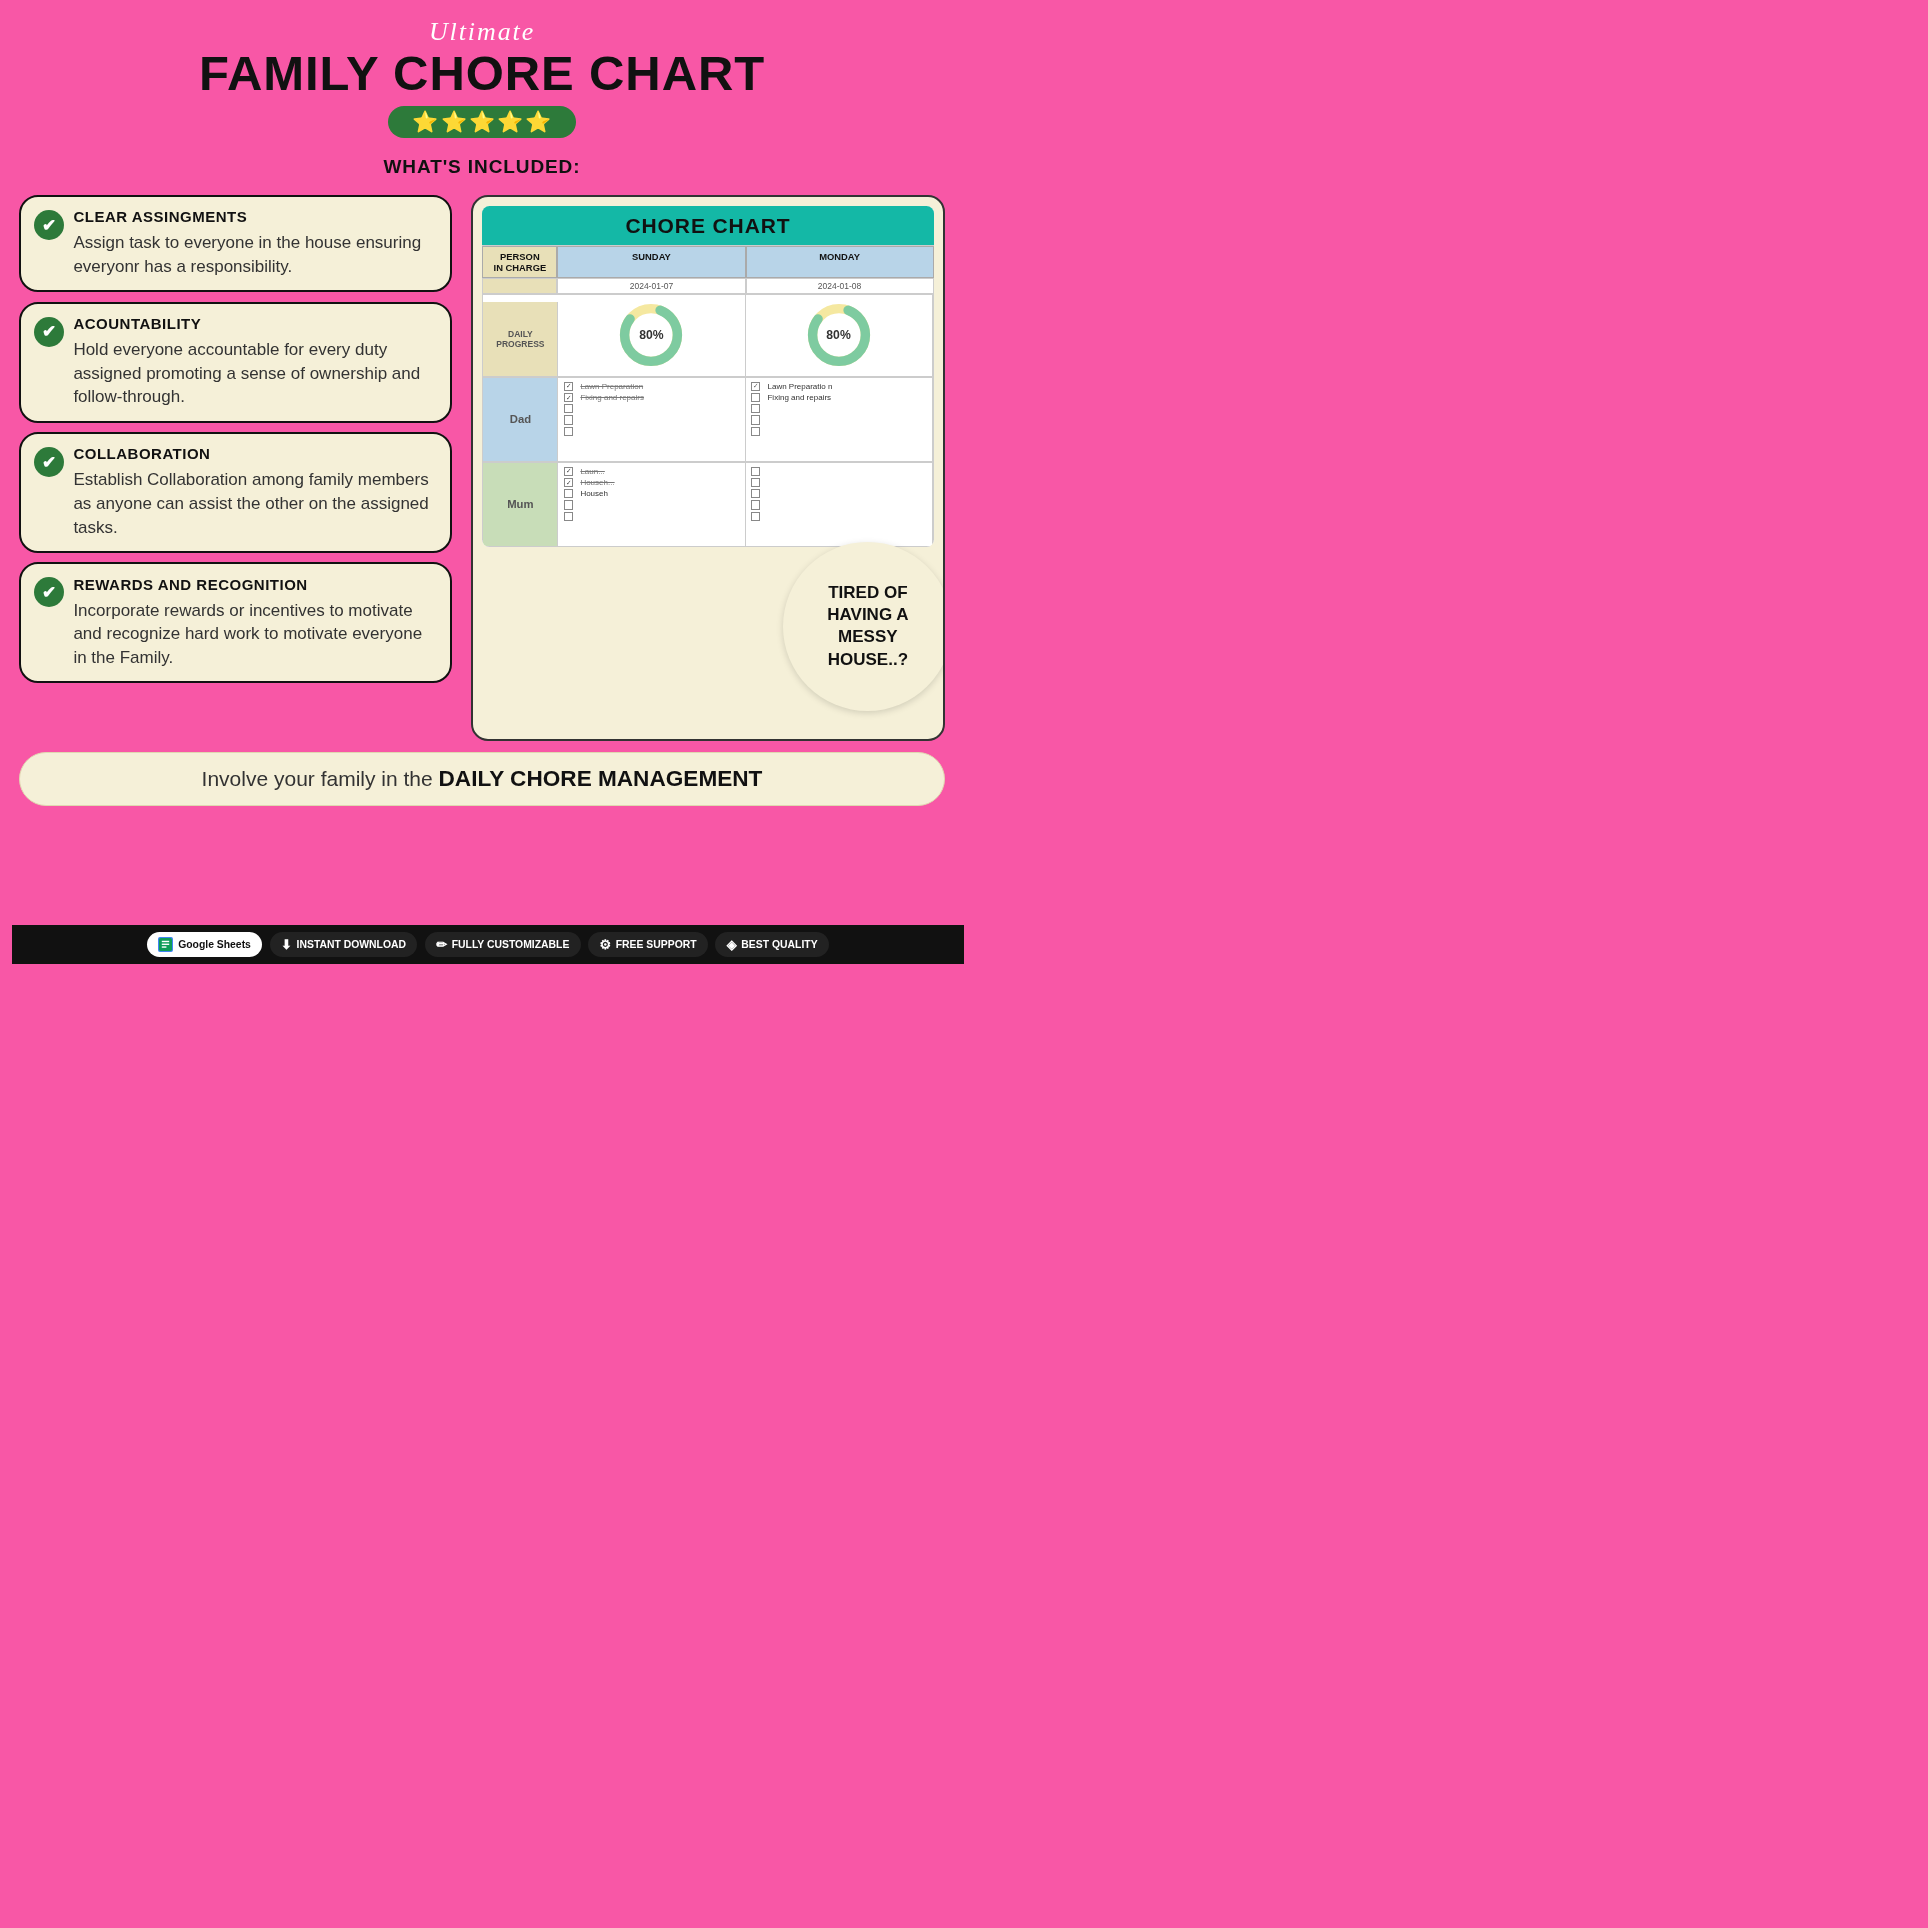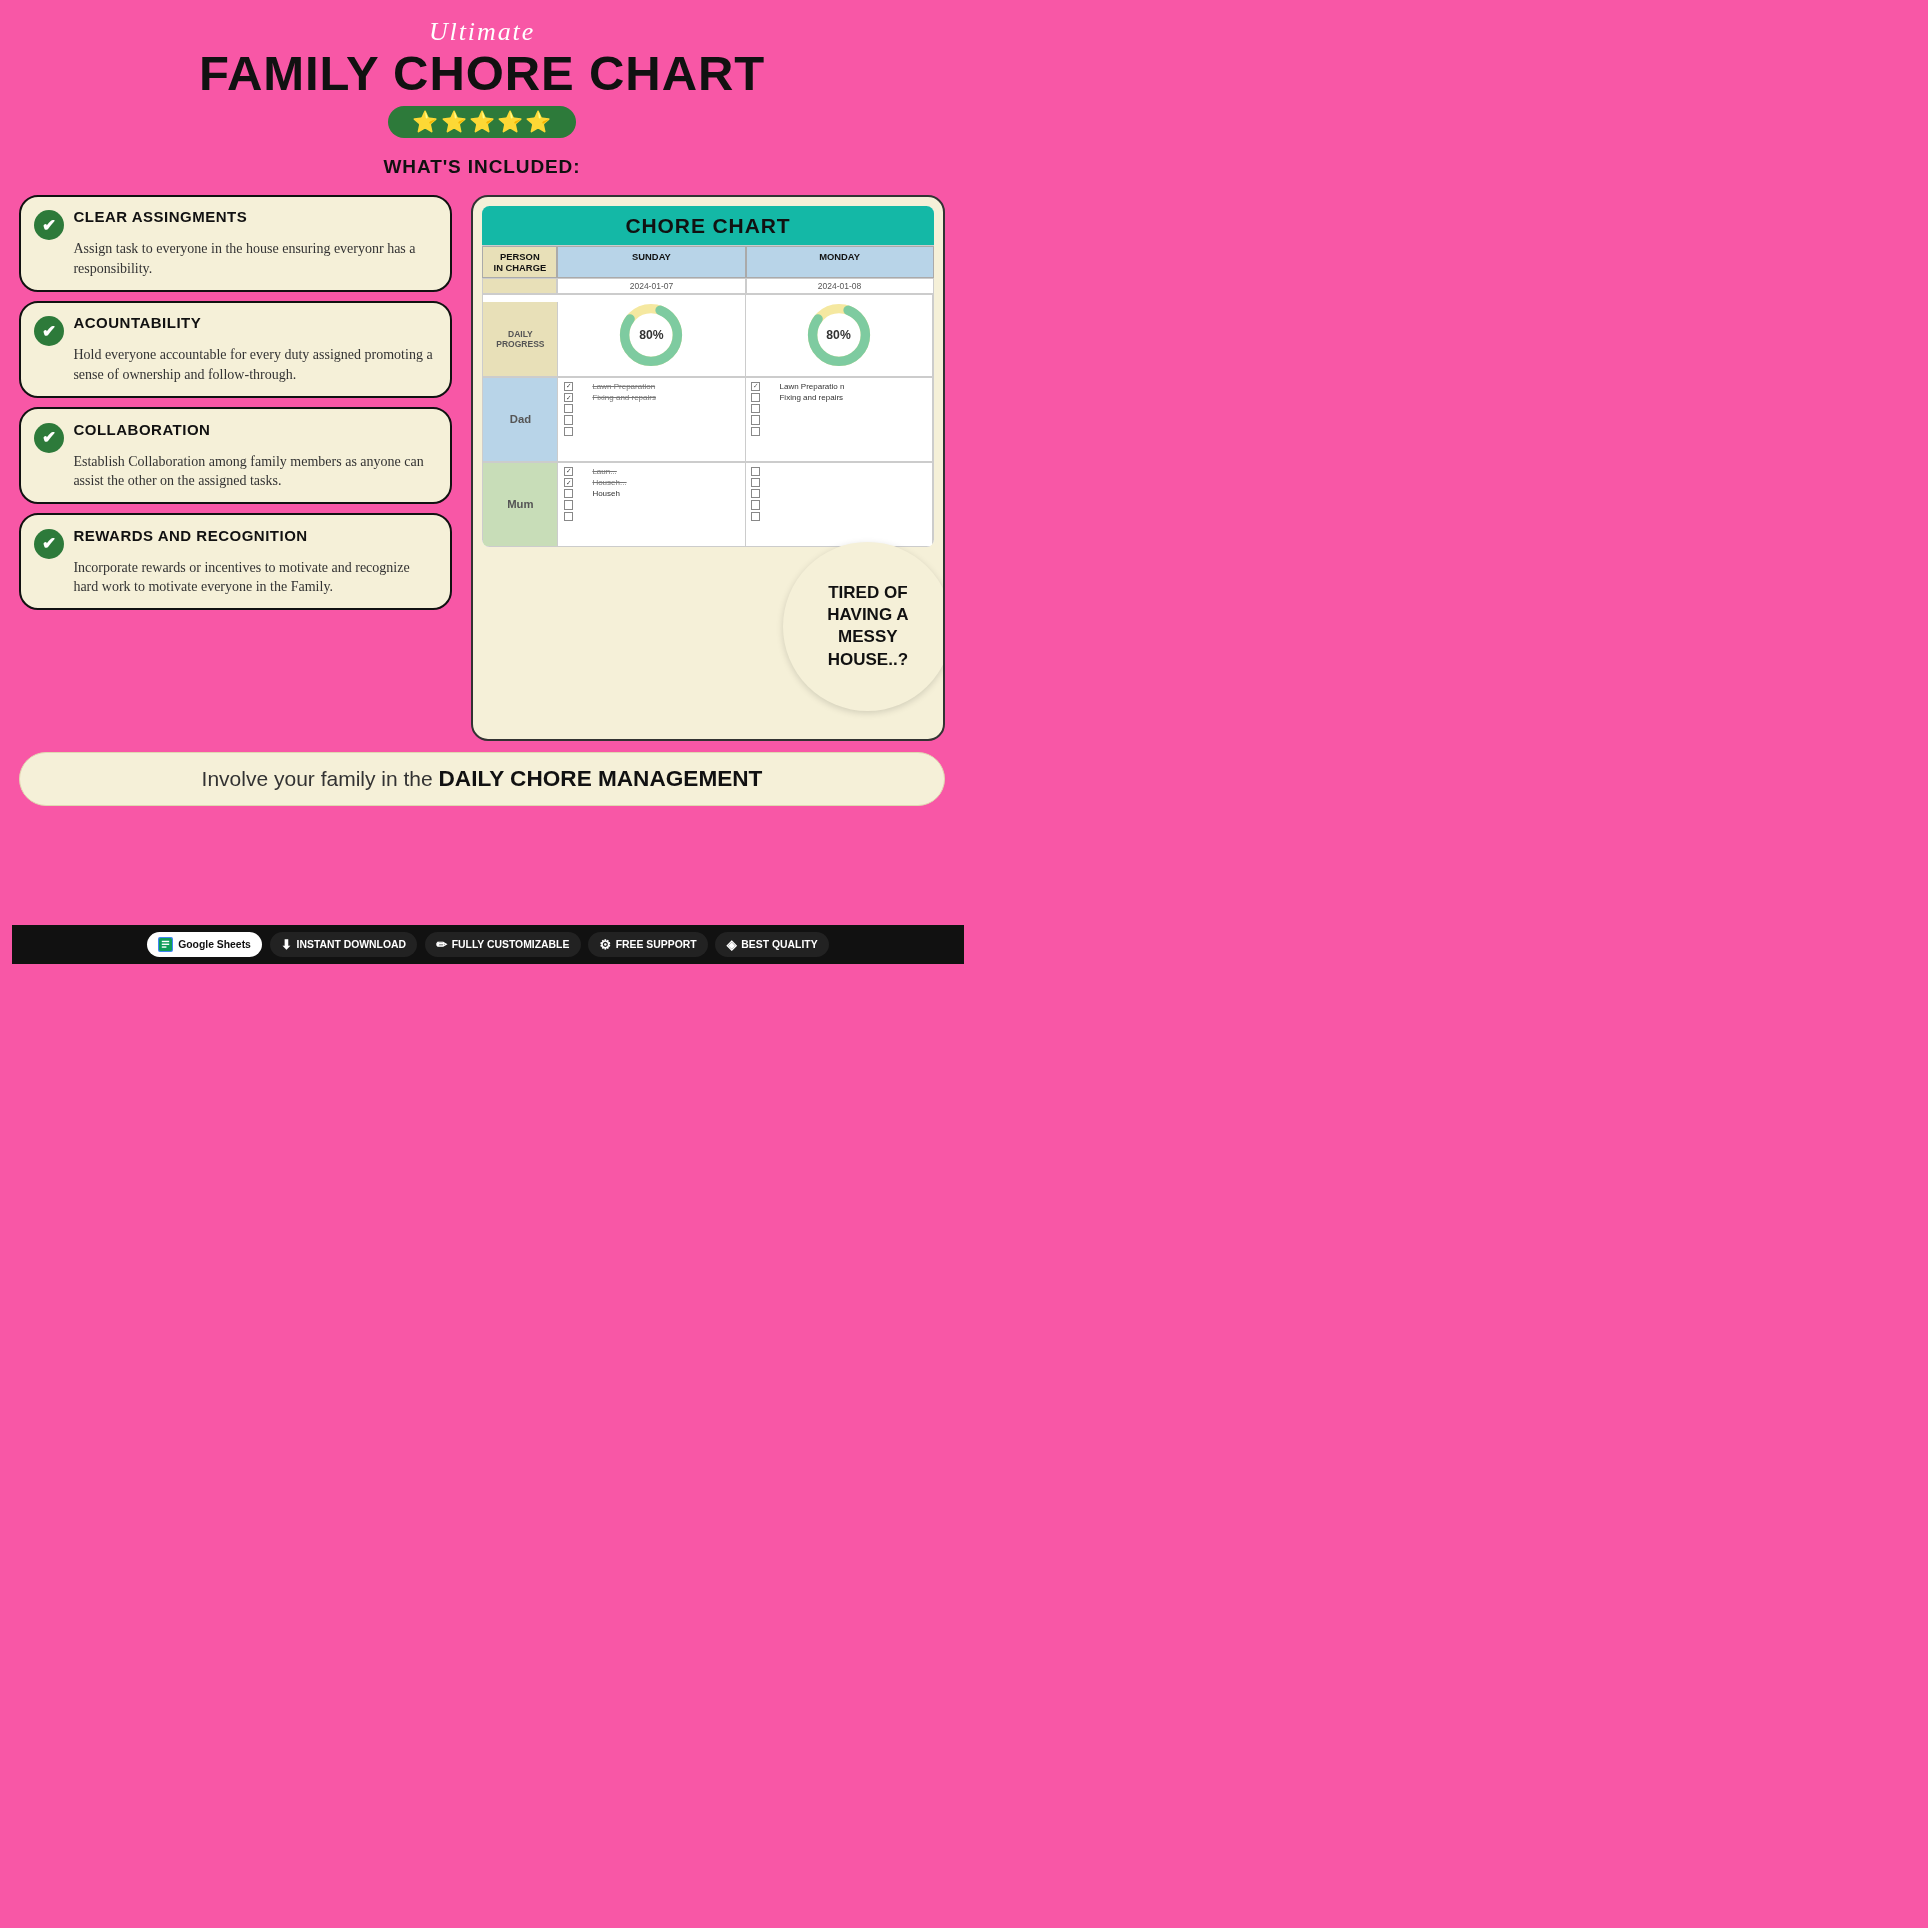--- a/index.html
+++ b/index.html
@@ -92,25 +92,24 @@
     }
     .check-icon span { color: white; font-size: 17px; font-weight: bold; }
     .feature-text-block { flex: 1; }
     .feature-title {
       font-size: 15px;
       font-weight: 900;
       color: #111;
       letter-spacing: 0.5px;
     }
     .feature-desc {
-      font-size: 14px;
+      font-size: 17px;
       color: #333;
-      margin-top: 14px;
+      margin-top: 6px;
       line-height: 1.4;
-      font-family: Liberation Serif, serif;
     }
 
     
     .chart-preview {
       flex: 1;
       background: #f5f0d8;
       border-radius: 17px;
       border: 2.8px solid #333;
       overflow: hidden;
       position: relative;
@@ -226,21 +225,21 @@
     .person-name-cell.mum-cell { background: #c8ddb8; }
     .tasks-cell {
       border-right: 0.9px solid #ccc;
       padding: 3.8px 5.6px;
       font-size: 8px;
       color: #555;
     }
     .task-item {
       display: flex;
       align-items: center;
-      gap: 19px;
+      gap: 7px;
       margin-bottom: 1.9px;
     }
     .task-check {
       width: 9.4px;
       height: 9.4px;
       border: 0.9px solid #888;
       flex-shrink: 0;
       background: white;
       display: flex;
       align-items: center;

